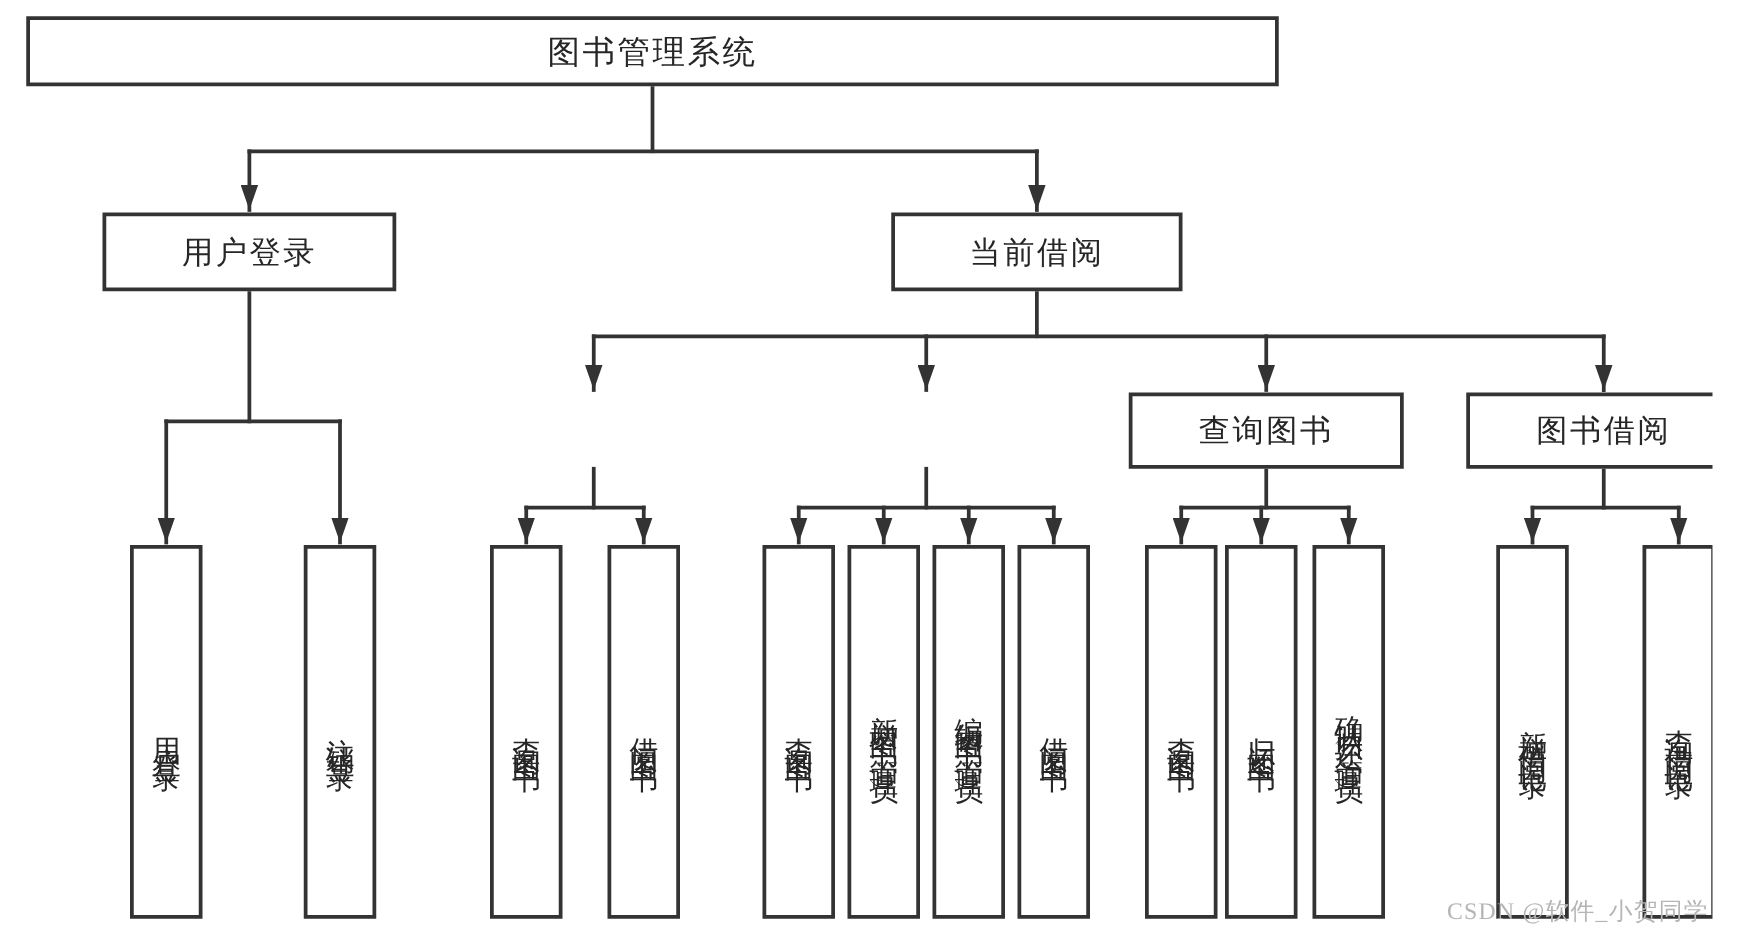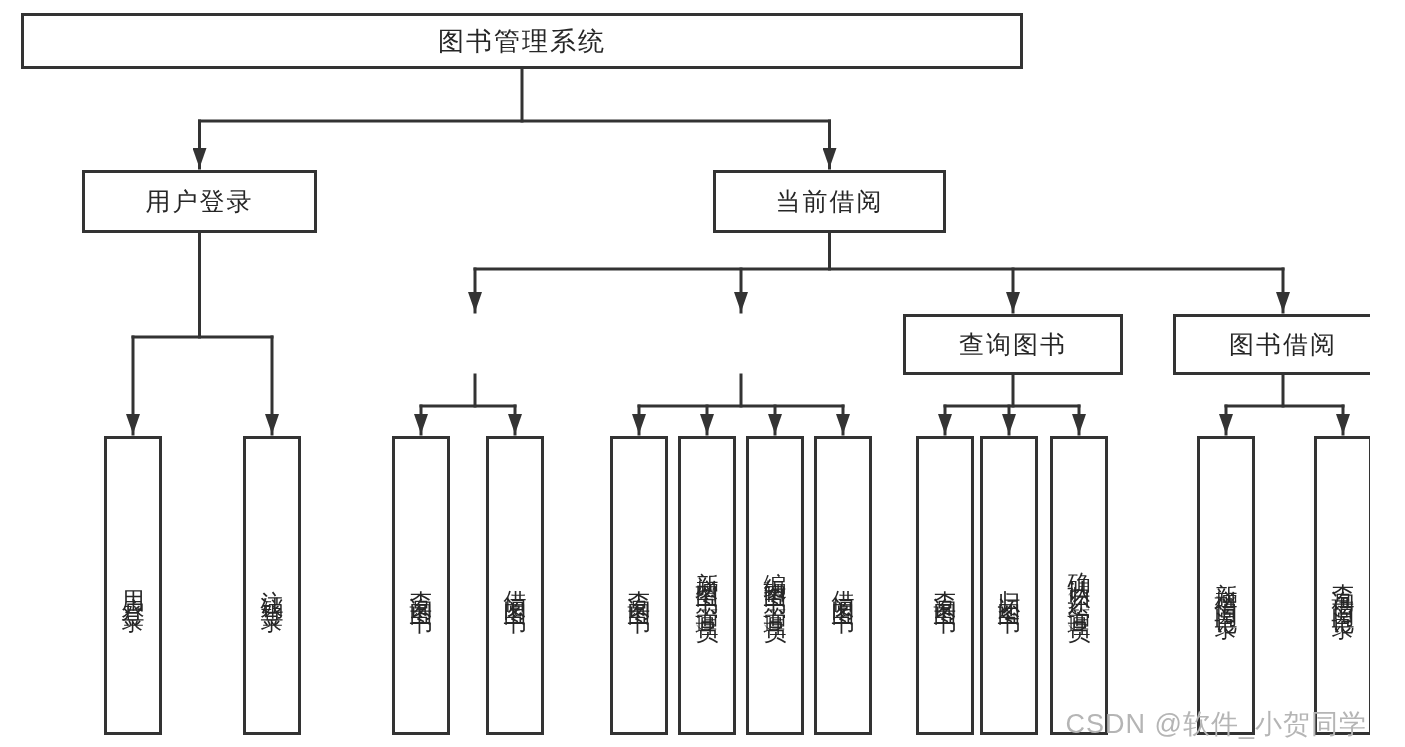--- a/index.html
+++ b/index.html
@@ -57,25 +57,26 @@
     text-orientation:mixed;
     font-size:23px;
     line-height:1;
     letter-spacing:7px;
     font-weight:500;
   }
   .watermark{
     position:absolute;
     right:3px;
     bottom:5px;
-    font-size:27px;
+    font-size:19px;
     letter-spacing:1px;
     color:var(--watermark);
     z-index:10;
     white-space:nowrap;
+    font-family:Liberation Serif, serif;
   }
 </style>
 </head>
 <body>
 
 <div class="canvas">
 
   <svg class="connectors" viewBox="0 0 1405 747" width="1405" height="747" xmlns="http://www.w3.org/2000/svg">
     <defs>
       <marker id="arrow" viewBox="0 0 20 14" refX="20" refY="7" markerWidth="20" markerHeight="14" markerUnits="userSpaceOnUse" orient="auto">

